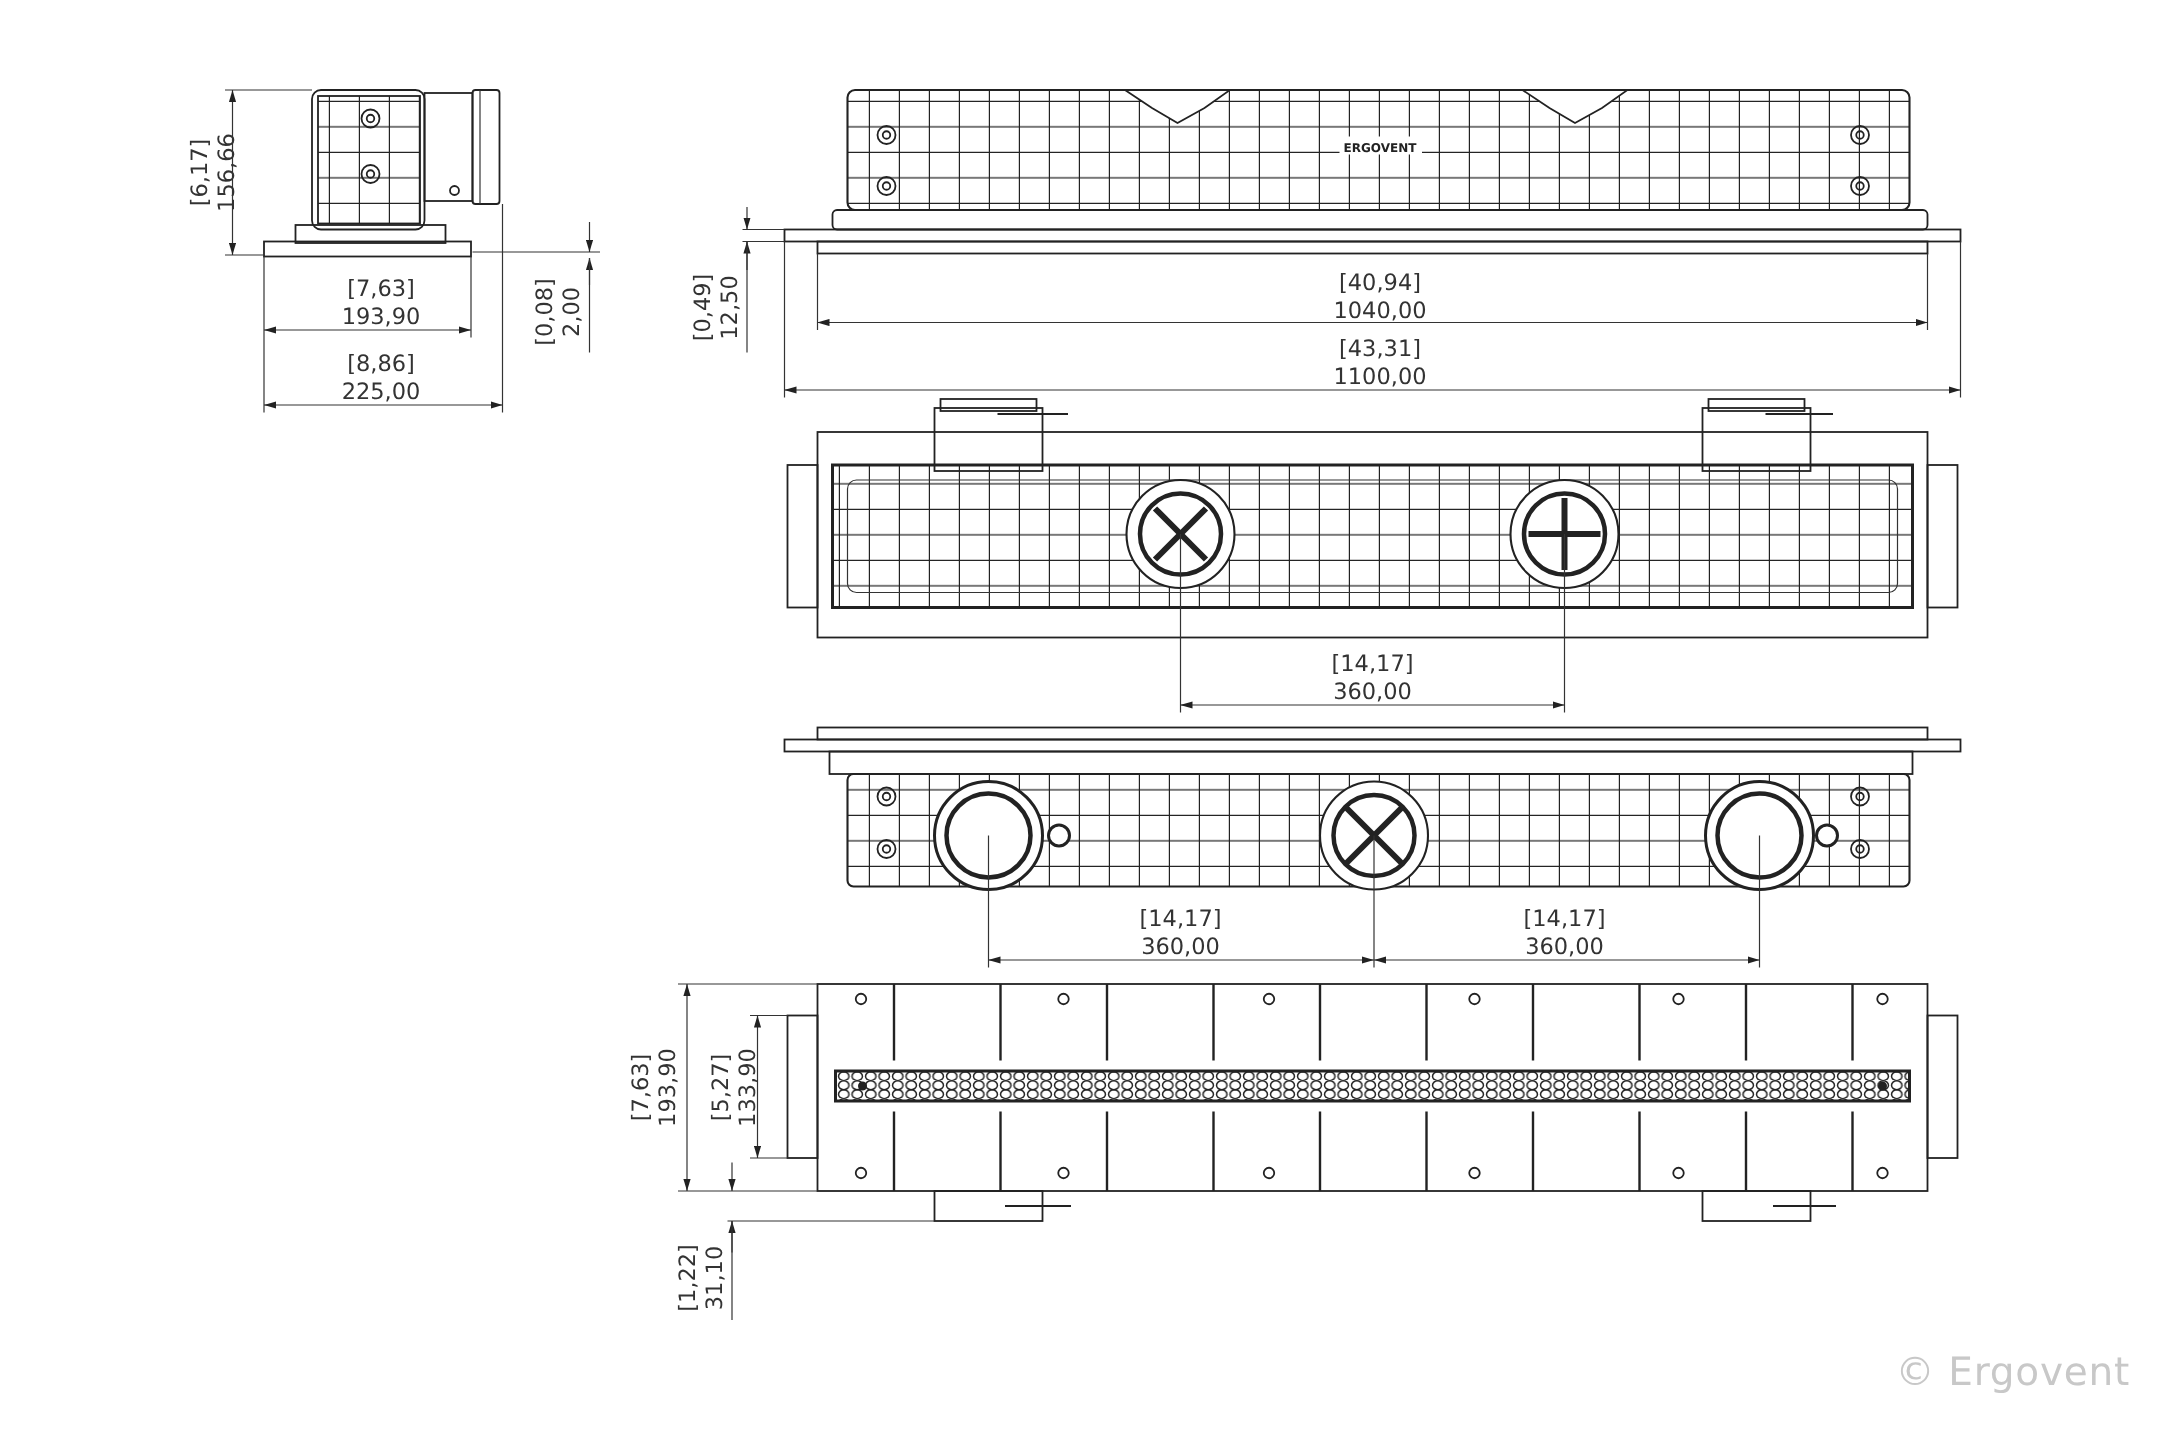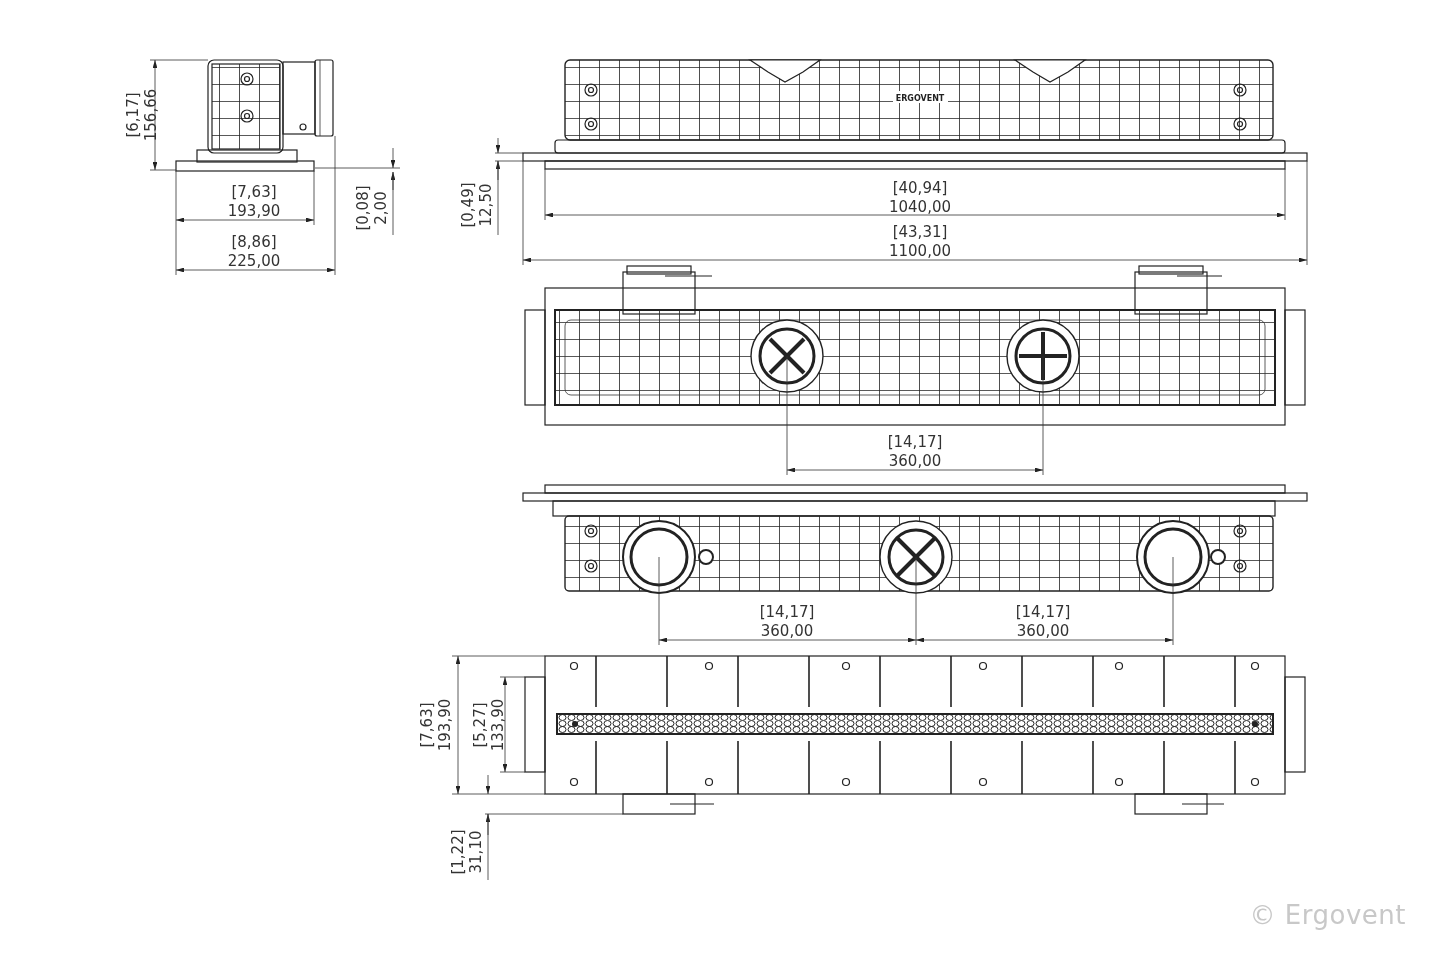--- a/index.html
+++ b/index.html
@@ -1,21 +1,21 @@
 <!DOCTYPE html>
 <html><head>
 <meta charset="utf-8">
 <style>
   html,body{margin:0;padding:0;background:#fff;}
   body{width:1440px;height:960px;position:relative;overflow:hidden;font-family:"DejaVu Sans",sans-serif;}
   svg{position:absolute;left:0;top:0;}
   .dim{font-family:"DejaVu Sans",sans-serif;font-size:15px;fill:#333;}
   .ln{stroke:#222;fill:none;stroke-width:1.2;}
   .thin{stroke:#333;fill:none;stroke-width:0.8;}
-  .copyright{position:absolute;right:34px;bottom:30px;font-size:26px;color:#c8c8c8;font-family:"DejaVu Sans",sans-serif;letter-spacing:0.5px;}
+  .copyright{position:absolute;right:20px;bottom:30px;font-size:26px;color:#c8c8c8;font-family:"DejaVu Sans",sans-serif;letter-spacing:0.5px;}
 </style>
 </head>
 <body>
 
 <svg width="1440" height="960" viewBox="0 0 1440 960">
   <defs>
     <marker id="arr" markerWidth="10" markerHeight="6" refX="10" refY="3" orient="auto">
       <path d="M0,0 L10,3 L0,6 Z" fill="#222"></path>
     </marker>
     <marker id="arrs" markerWidth="10" markerHeight="6" refX="0" refY="3" orient="auto">

